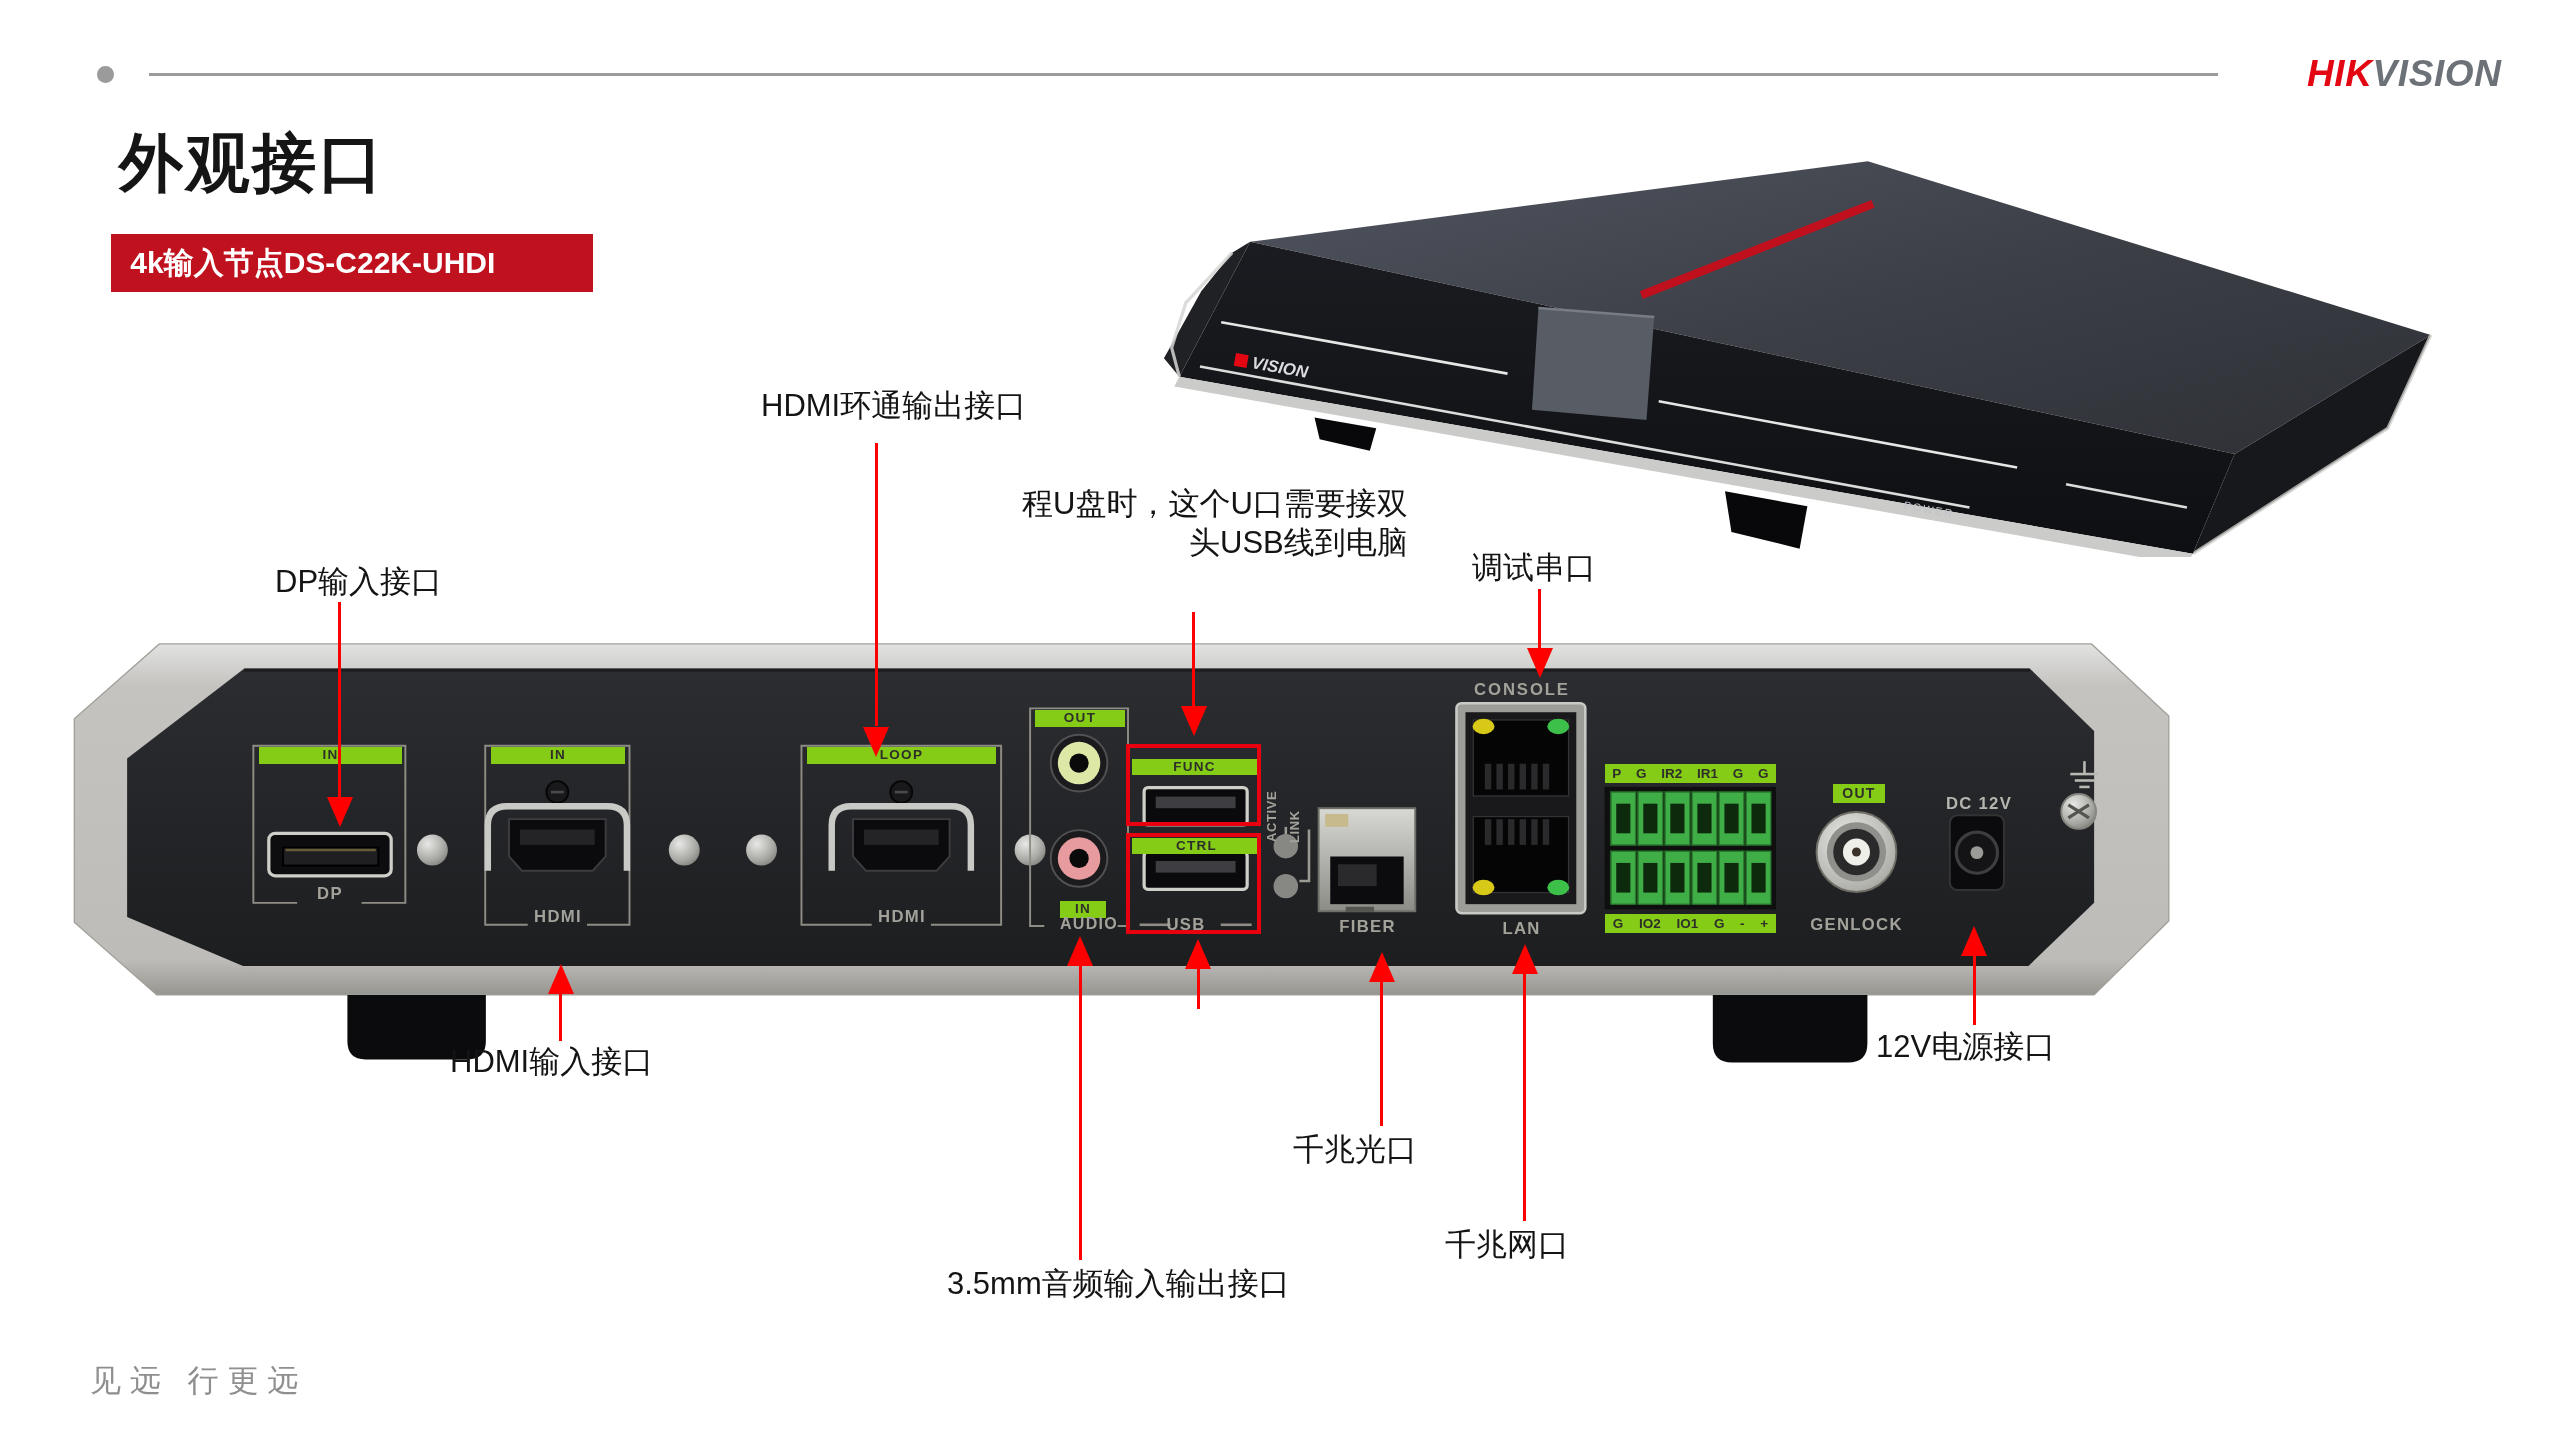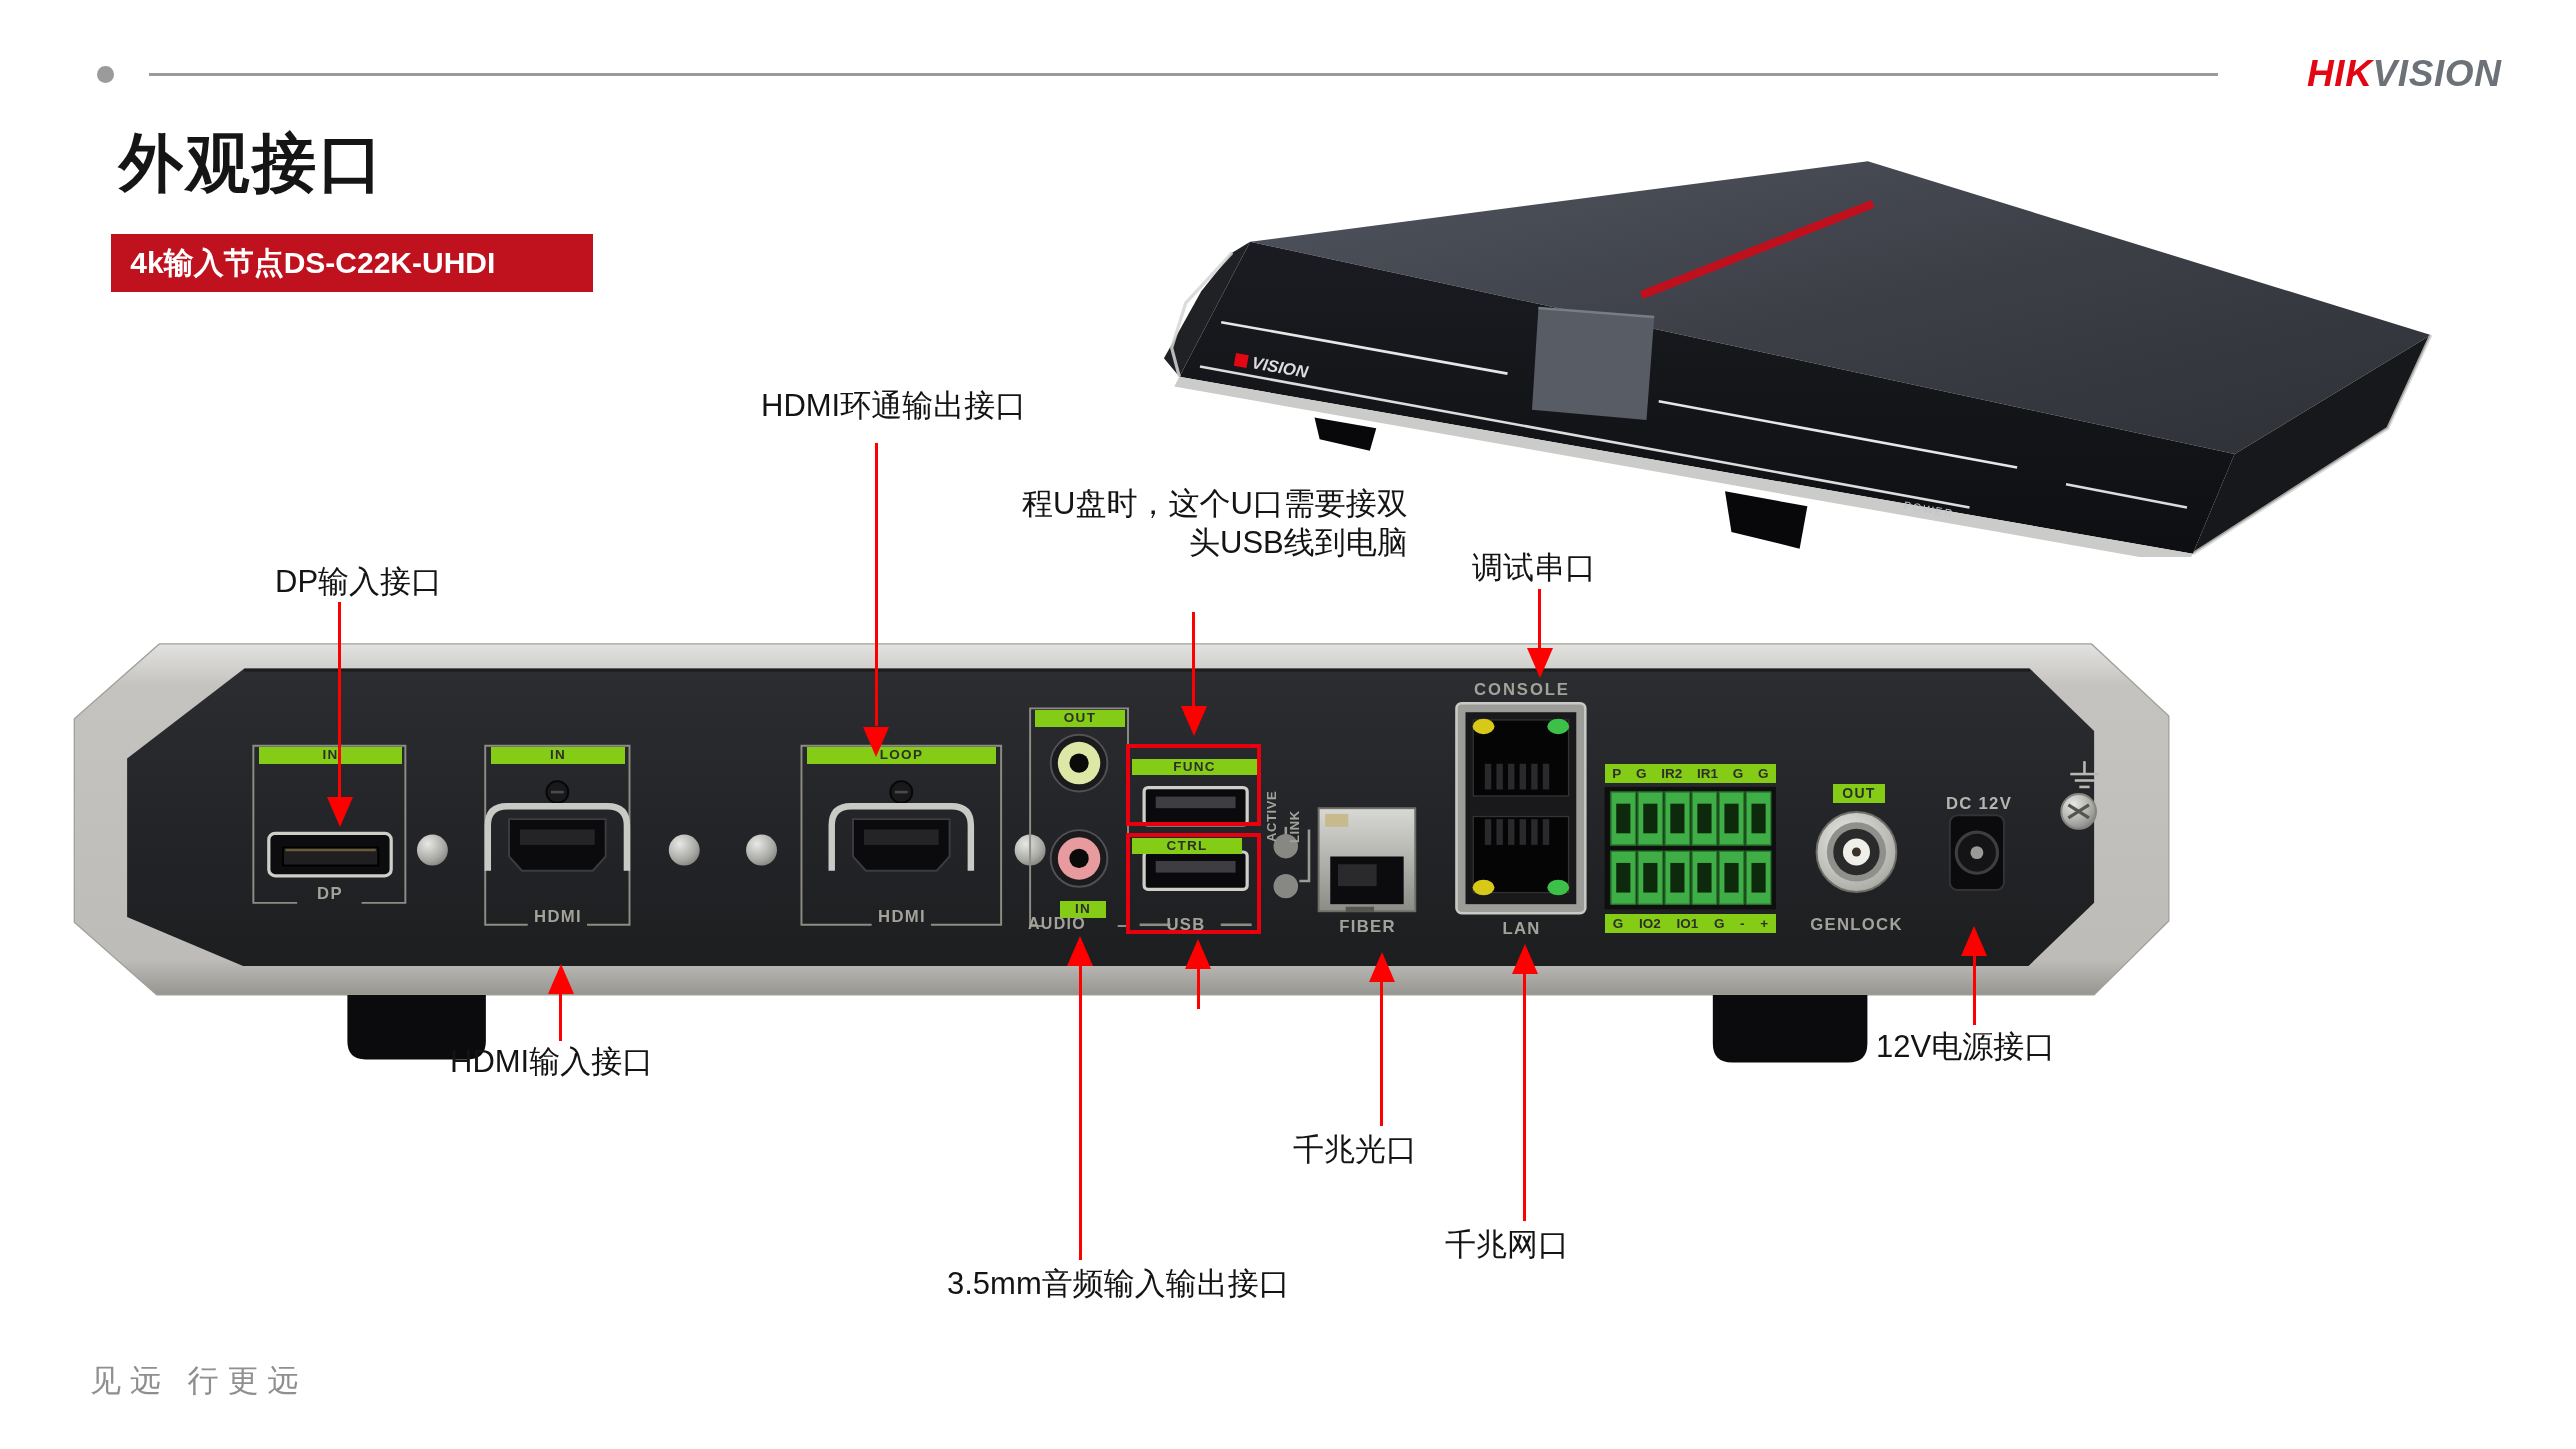--- a/index.html
+++ b/index.html
@@ -282,24 +282,24 @@
   <div class="abs pname" style="left:254px;top:884px;width:152px;">DP</div>
 
   <div class="abs pbar" style="left:491px;top:747px;width:134px;">IN</div>
   <div class="abs pname" style="left:486px;top:907px;width:144px;">HDMI</div>
 
   <div class="abs pbar" style="left:807px;top:747px;width:189px;">LOOP</div>
   <div class="abs pname" style="left:802px;top:907px;width:200px;">HDMI</div>
 
   <div class="abs pbar" style="left:1035px;top:710px;width:90px;">OUT</div>
   <div class="abs pbar" style="left:1060px;top:901px;width:46px;">IN</div>
-  <div class="abs pname" style="left:999px;top:915px;width:116px;font-size:16px;">AUDIO</div>
+  <div class="abs pname" style="left:1031px;top:915px;width:116px;font-size:16px;">AUDIO</div>
 
   <div class="abs pbar" style="left:1132px;top:759px;width:125px;height:15.5px;line-height:15.5px;">FUNC</div>
-  <div class="abs pbar" style="left:1132px;top:838px;width:110px;height:15.5px;line-height:15.5px;">CTRL</div>
+  <div class="abs pbar" style="left:1132px;top:838px;width:129px;height:15.5px;line-height:15.5px;">CTRL</div>
   <div class="abs pname" style="left:1126px;top:915px;width:120px;">USB</div>
 
   <div class="abs vlabel" style="left:1279px;top:827px;">ACTIVE</div>
   <div class="abs vlabel" style="left:1302px;top:828px;">LINK</div>
 
   <div class="abs pname" style="left:1319px;top:917px;width:97px;">FIBER</div>
   <div class="abs pname" style="left:1451px;top:680px;width:142px;letter-spacing:1.9px;">CONSOLE</div>
   <div class="abs pname" style="left:1457px;top:919px;width:129px;">LAN</div>
 
   <div class="abs pbar" style="left:1605px;top:764px;width:171px;height:19.3px;line-height:19.3px;display:flex;justify-content:space-around;align-items:center;letter-spacing:0;">

